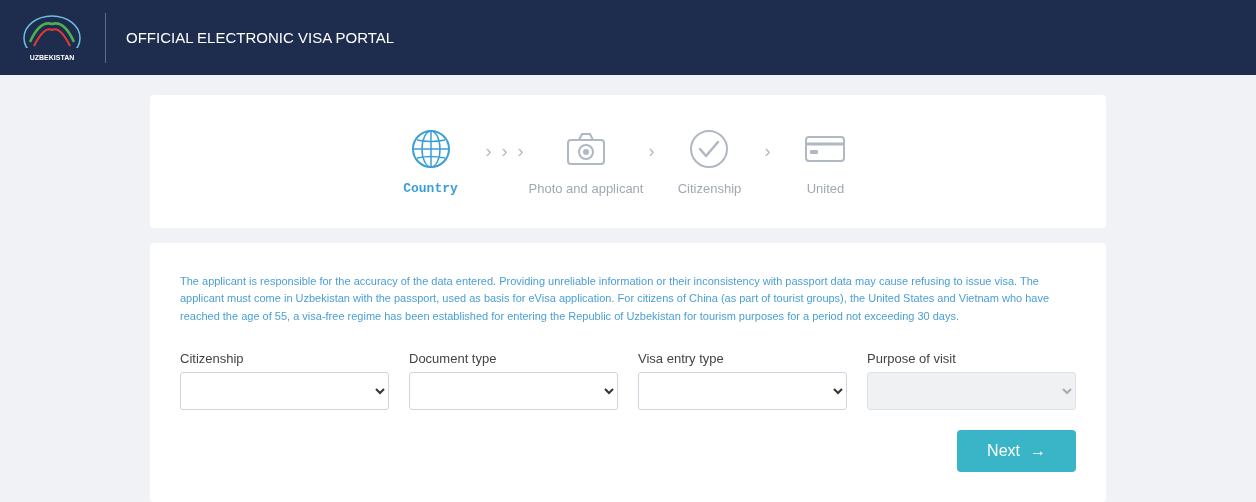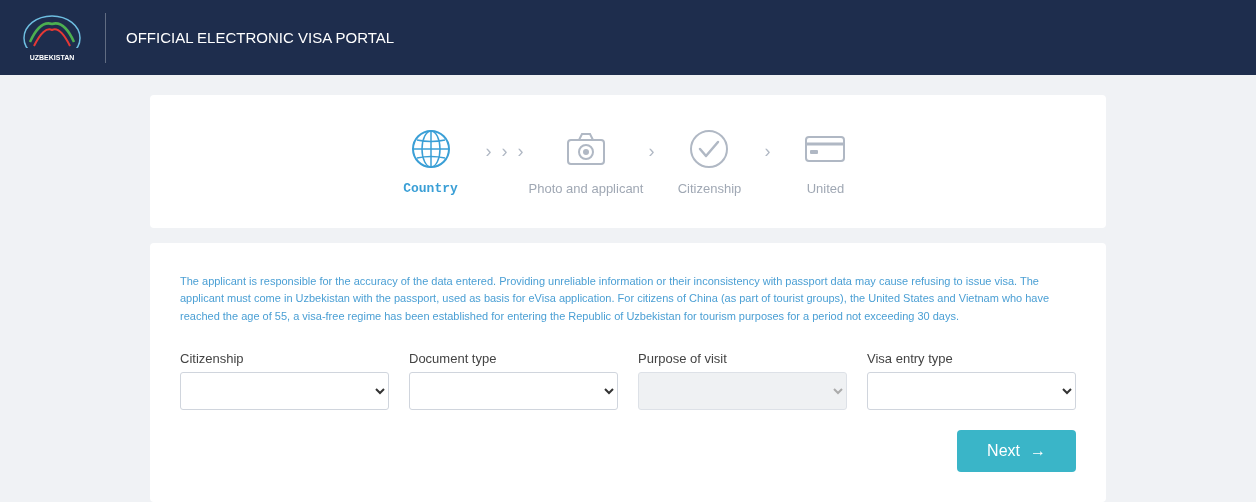--- a/index.html
+++ b/index.html
@@ -249,26 +249,26 @@
     <div class="form-row">
       <div class="form-group">
         <label>Citizenship</label>
         <select></select>
       </div>
       <div class="form-group">
         <label>Document type</label>
         <select></select>
       </div>
       <div class="form-group">
+        <label>Visa entry type</label>
+        <select></select>
+      </div>
+      <div class="form-group">
         <label>Purpose of visit</label>
         <select class="disabled-select" disabled=""></select>
-      </div>
-      <div class="form-group">
-        <label>Visa entry type</label>
-        <select></select>
       </div>
     </div>
 
     <div class="button-row">
       <button class="next-btn">
         <span>Next</span>
         <span>→</span>
       </button>
     </div>
   </div>

